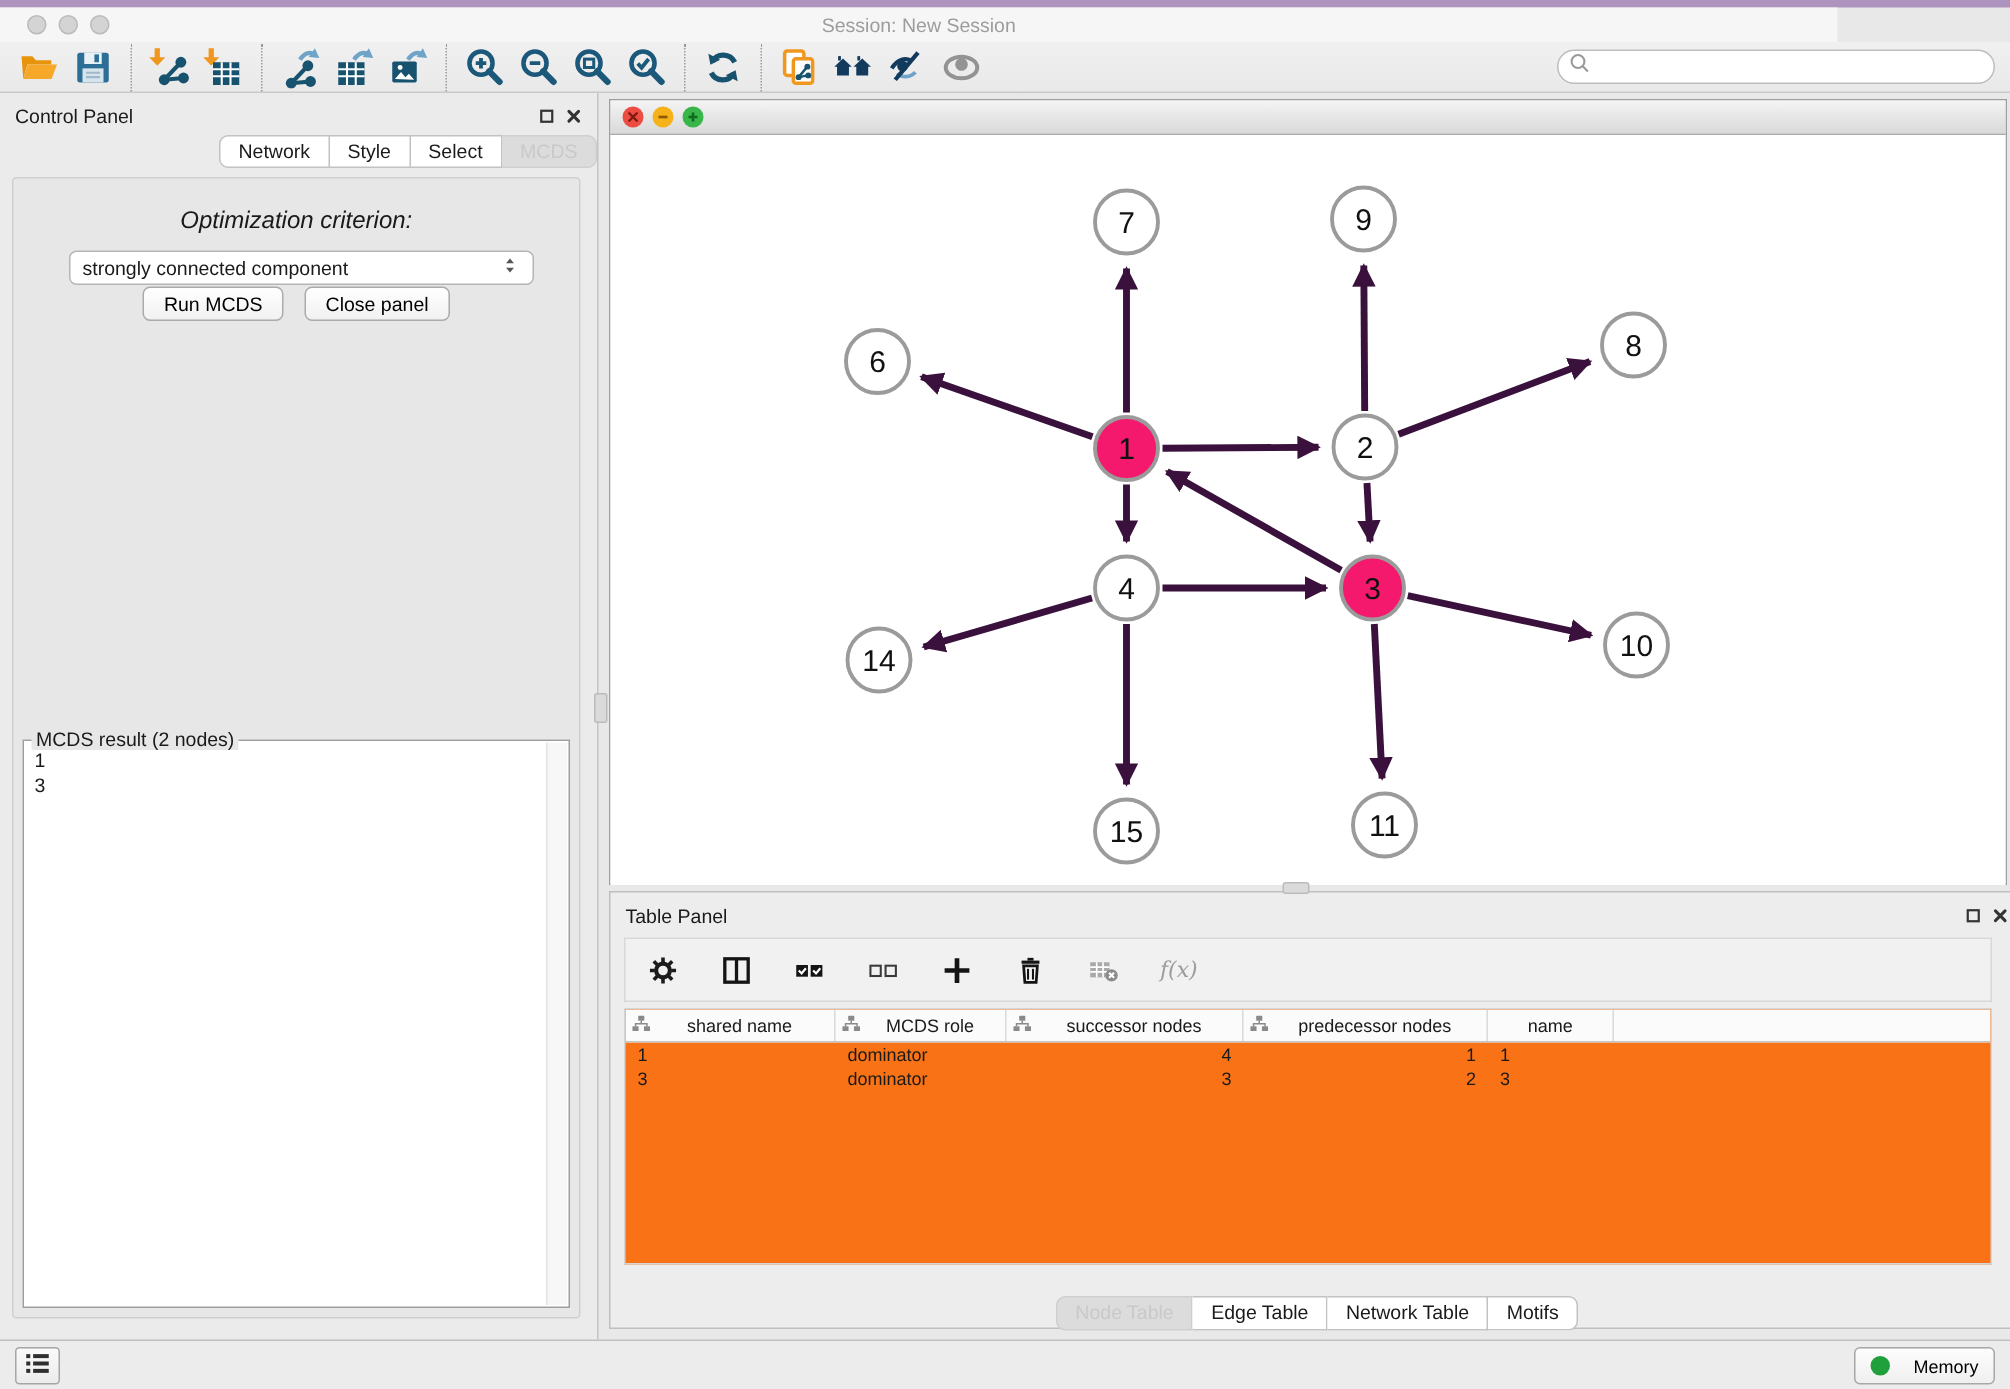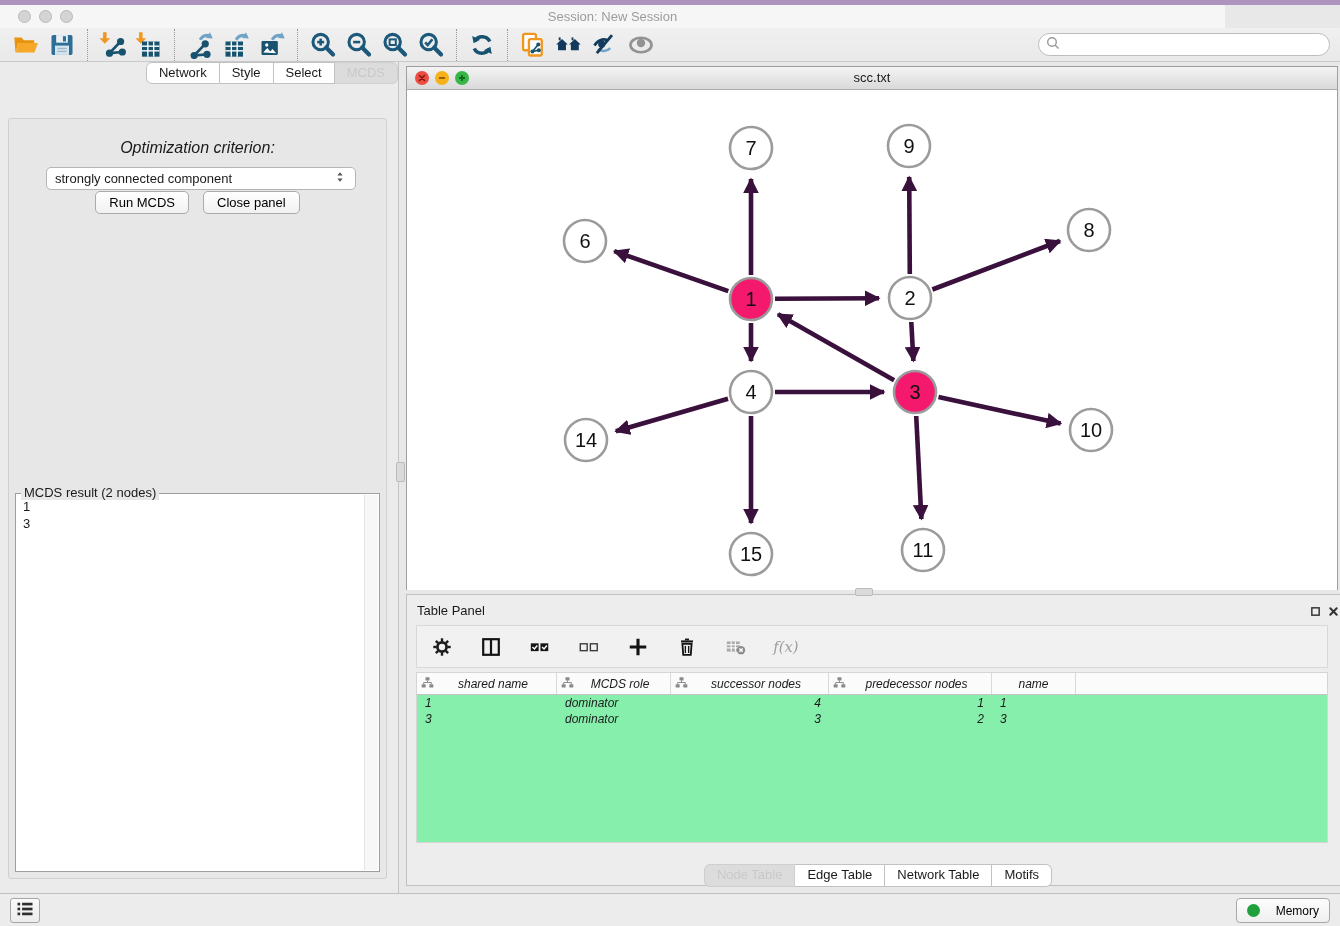--- a/index.html
+++ b/index.html
@@ -53,21 +53,21 @@
   .net-lights{position:absolute;left:8px;top:4px;display:flex;gap:6px;}
   .nl{width:14px;height:14px;border-radius:50%;display:flex;align-items:center;justify-content:center;}
   .net-canvas{position:relative;width:930px;height:500px;background:#fff;overflow:hidden;}
 
   
   .tpanel{position:absolute;left:406px;top:594px;width:944px;height:292px;box-sizing:border-box;
           background:#EDEDED;border:1px solid #BFBFBF;}
   .tt-strip{position:absolute;left:9px;top:30px;width:912px;height:43px;box-sizing:border-box;background:#F1F1F1;
             border:1px solid #D8D8D8;display:flex;align-items:center;padding-left:10px;gap:19px;}
   .tt-btn{width:30px;height:30px;display:flex;align-items:center;justify-content:center;background:none;border:none;padding:0;}
-  .tbl{position:absolute;left:9px;top:77px;width:912px;height:171px;background:#86efac;border:1px solid #D5D5D5;box-sizing:border-box;overflow:hidden;font-style:italic;}
+  .tbl{position:absolute;left:9px;top:77px;width:912px;height:171px;background:#f97316;border:1px solid #D5D5D5;box-sizing:border-box;overflow:hidden;}
   .tbl-head{display:flex;height:21px;border-bottom:1px solid #C4C4C4;background:#FBFBFB;}
   .th{display:flex;align-items:center;border-right:1px solid #D9D9D9;box-sizing:border-box;font-size:12px;padding-left:4px;}
   .th .th-label{flex:1;text-align:center;padding-right:4px;}
   .tbl-row{display:flex;height:16px;align-items:center;}
   .td{font-size:12px;box-sizing:border-box;padding:0 8px;overflow:hidden;white-space:nowrap;}
   .tbl-tabs{position:absolute;left:0;right:0;top:269px;display:flex;justify-content:center;}
   .statusbar{position:absolute;left:0;top:893px;width:1340px;height:33px;box-sizing:border-box;background:#ECECEC;border-top:1px solid #BFBFBF;}
   .st-btn{position:absolute;left:10px;top:4px;width:30px;height:25px;box-sizing:border-box;border:1px solid #A6A6A6;border-radius:3px;
           background:linear-gradient(#FAFAFA,#ECECEC);display:flex;align-items:center;justify-content:center;padding:0;}
   .mem-btn{position:absolute;right:10px;top:4px;height:25px;box-sizing:border-box;border:1px solid #A8A8A8;border-radius:4px;
@@ -255,20 +255,31 @@
     <div class="search">
       <span><svg width="14" height="14" viewBox="0 0 14 14">
             <circle cx="6" cy="6" r="4.3" fill="none" stroke="#9a9a9a" stroke-width="1.4"></circle>
             <line x1="9.2" y1="9.2" x2="12.6" y2="12.6" stroke="#9a9a9a" stroke-width="1.4"></line>
           </svg></span>
       <input placeholder="" style="">
     </div>
   </div>
 
   <div class="cpanel">
+    <div class="panel-head">
+      <span class="ph-title">Control Panel</span>
+      <span class="ph-icons">
+        <span><svg width="11" height="11" viewBox="0 0 12 12">
+              <rect x="2" y="2" width="8" height="8" fill="none" stroke="#333" stroke-width="1.6"></rect>
+            </svg></span>
+        <span><svg width="11" height="11" viewBox="0 0 12 12">
+              <path d="M2.5 2.5l7 7M9.5 2.5l-7 7" stroke="#333" stroke-width="2.2" stroke-linecap="round"></path>
+            </svg></span>
+      </span>
+    </div>
     <div class="cp-tabs">
         <div class="tab">Network</div>
         <div class="tab">Style</div>
         <div class="tab">Select</div>
         <div class="tab active">MCDS</div>
       </div>
     <div class="cp-body">
       <div class="opt-label">Optimization criterion:</div>
       <div class="select">
         <span>strongly connected component</span>
@@ -305,21 +316,20 @@
             <svg width="8" height="8" viewBox="0 0 8 8">
               <line x1="1" y1="4" x2="7" y2="4" stroke="#8F5B00" stroke-width="1.8"></line>
             </svg>
           </span>
         <span class="nl" style="background:#39B64A">
             <svg width="8" height="8" viewBox="0 0 8 8">
               <path d="M4 1v6M1 4h6" stroke="#0E6B1C" stroke-width="1.8"></path>
             </svg>
           </span>
       </div>
-      <div class="net-title">scc.txt</div>
     </div>
     <div class="net-canvas">
       <svg id="graph-svg" width="930" height="500" viewBox="0 0 930 500">
           <defs>
             <marker id="arrow" viewBox="0 0 10 10" refX="9" refY="5" markerWidth="3.4" markerHeight="3.4" orient="auto">
               <path d="M0 0L10 5L0 10z" fill="#3A103C"></path>
             </marker>
           </defs>
           <line x1="344.0" y1="185.0" x2="344.0" y2="89.0" stroke="#3A103C" stroke-width="4.6" marker-end="url(#arrow)"></line>
           <line x1="321.3" y1="201.1" x2="207.3" y2="161.2" stroke="#3A103C" stroke-width="4.6" marker-end="url(#arrow)"></line>

